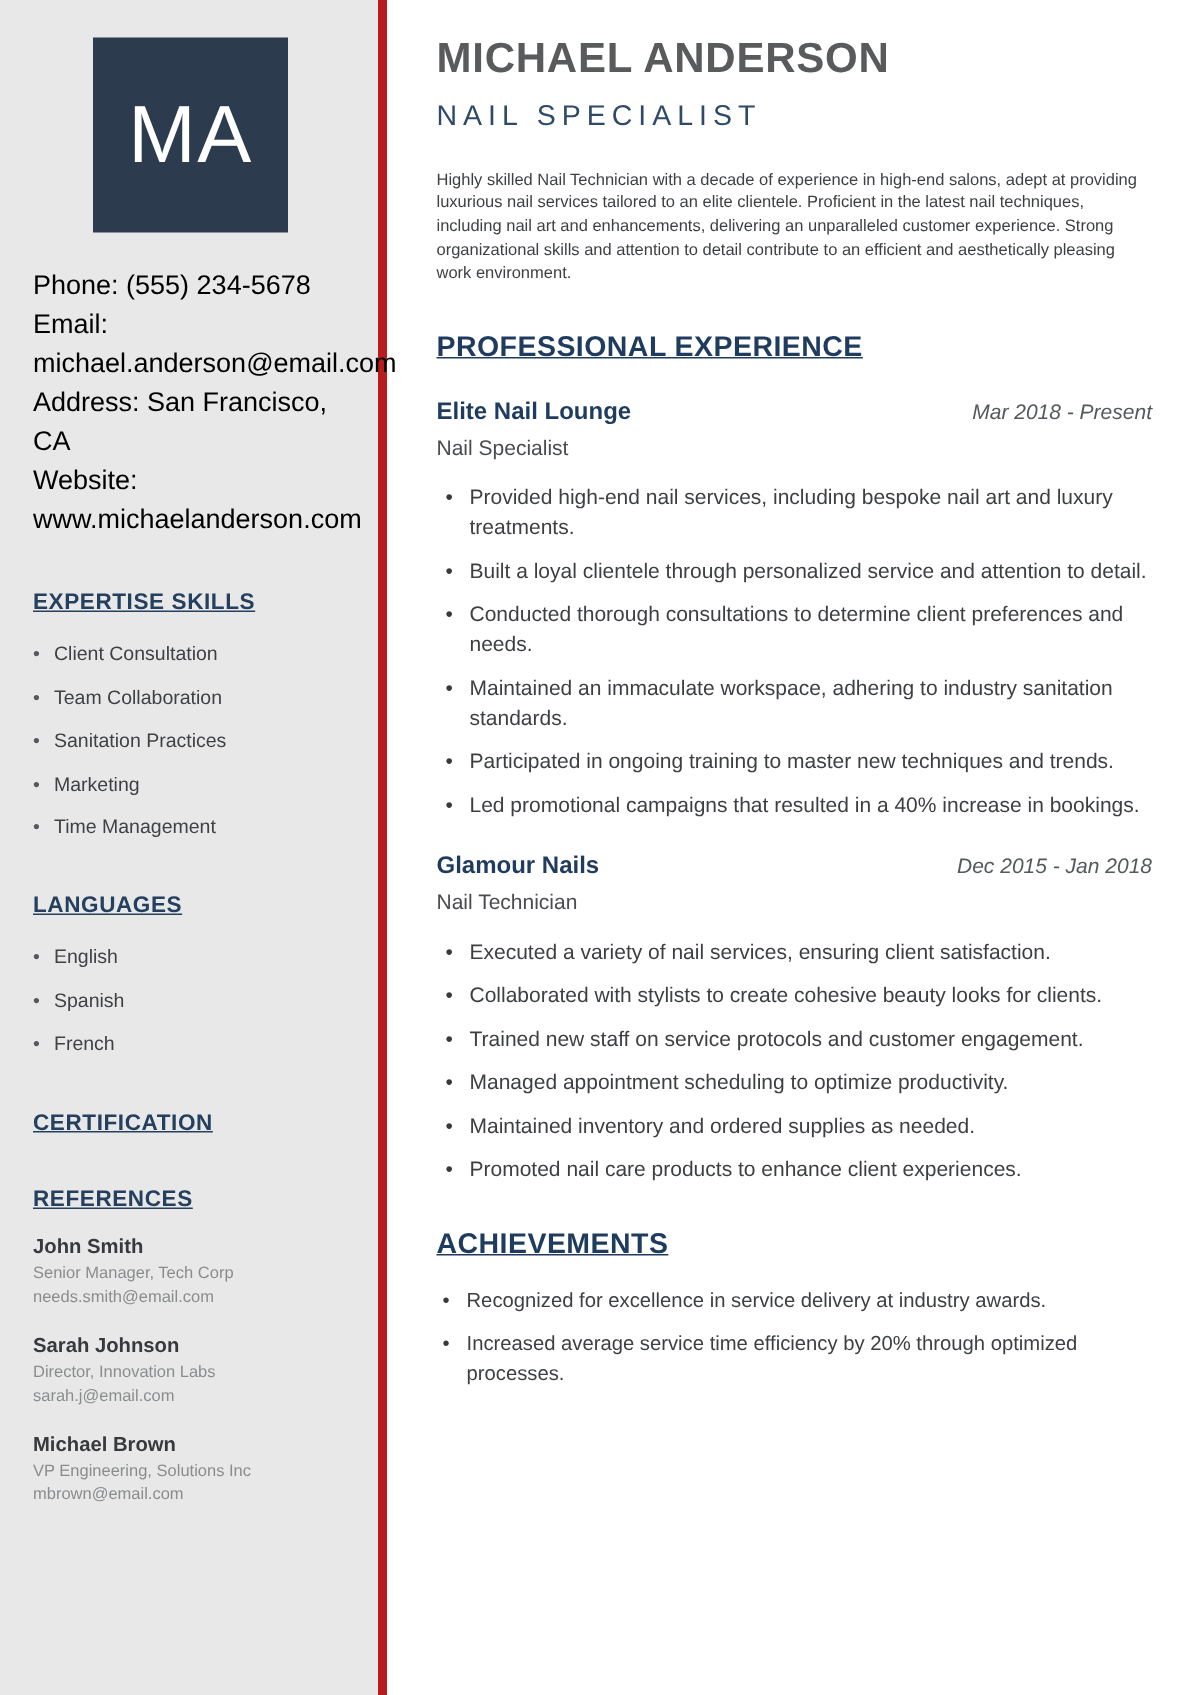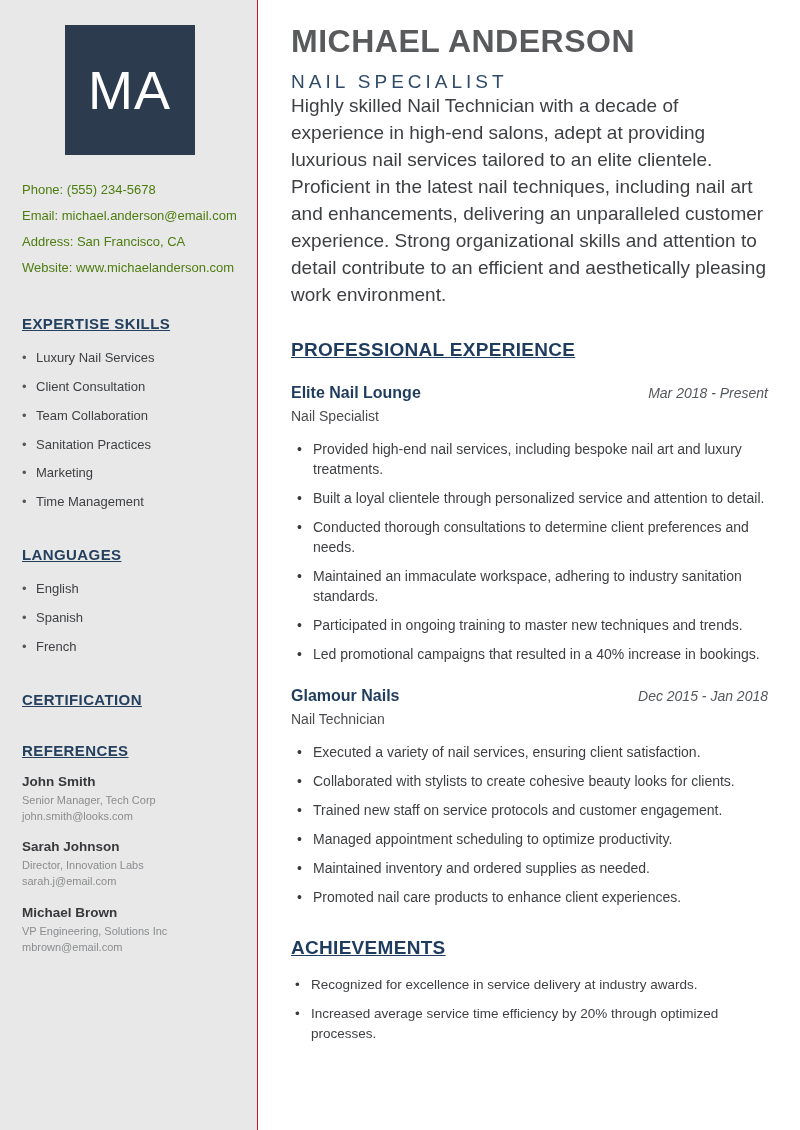--- a/index.html
+++ b/index.html
@@ -10,33 +10,33 @@
     color: #3d3f42;
     overflow: hidden;
   }
   .page { display: flex; width: 800px; height: 1130px; }
 
   
   .sidebar {
     width: 258px;
     min-width: 258px;
     background: #e8e8e8;
-    border-right: 1px solid #b91c1c;
+    border-right: 6px solid #b91c1c;
     padding: 25px 20px 34px 22px;
   }
   .monogram {
     width: 130px; height: 130px;
     margin: 0 auto;
     background: #2c3b4e;
     color: #ffffff;
     display: flex; align-items: center; justify-content: center;
     font-size: 54px; font-weight: 400; letter-spacing: 1px;
   }
   .contact { margin-top: 22px; }
-  .contact-line { font-size: 13px; color: #4d7c0f; line-height: 26px; }
+  .contact-line { font-size: 18px; color: #000000; line-height: 26px; }
 
   .side-section { margin-top: 34px; }
   .side-heading {
     font-size: 15px; font-weight: bold;
     color: #24405e;
     text-decoration: underline;
     letter-spacing: 0.4px;
   }
   .side-list { list-style: none; margin-top: 17px; }
   .side-list li {
@@ -52,34 +52,35 @@
     color: #55585c;
   }
 
   .ref { margin-top: 15px; }
   .ref-name { font-size: 13.5px; font-weight: bold; color: #37393c; margin-bottom: 4px; }
   .ref-line { font-size: 11px; color: #8a8c8e; line-height: 1.45; }
 
   
   .main { flex: 1; padding: 24px 32px 0 33px; }
   .name {
-    font-size: 32px; font-weight: bold;
+    font-size: 28px; font-weight: bold;
     color: #595a5c;
     letter-spacing: 0.5px;
     line-height: 1.1;
   }
   .title {
     margin-top: 12px;
     font-size: 19px;
     color: #2e4a68;
     letter-spacing: 4px;
     font-weight: 400;
   }
   .summary {
-    font-size: 19px;
+    margin-top: 24px;
+    font-size: 11px;
     line-height: 1.42;
     color: #3d3f42;
   }
   .section-heading {
     margin-top: 30px;
     font-size: 19px; font-weight: bold;
     color: #1f3c5f;
     text-decoration: underline;
     letter-spacing: 0.3px;
   }
@@ -120,21 +121,20 @@
     <div class="contact">
       <div class="contact-line">Phone: (555) 234-5678</div>
       <div class="contact-line">Email: michael.anderson@email.com</div>
       <div class="contact-line">Address: San Francisco, CA</div>
       <div class="contact-line">Website: www.michaelanderson.com</div>
     </div>
 
     <section class="side-section">
       <h2 class="side-heading">EXPERTISE SKILLS</h2>
       <ul class="side-list">
-        <li>Luxury Nail Services</li>
         <li>Client Consultation</li>
         <li>Team Collaboration</li>
         <li>Sanitation Practices</li>
         <li>Marketing</li>
         <li>Time Management</li>
       </ul>
     </section>
 
     <section class="side-section">
       <h2 class="side-heading">LANGUAGES</h2>
@@ -148,21 +148,21 @@
     <section class="side-section">
       <h2 class="side-heading">CERTIFICATION</h2>
     </section>
 
     <section class="side-section">
       <h2 class="side-heading">REFERENCES</h2>
 
       <div class="ref">
         <div class="ref-name">John Smith</div>
         <div class="ref-line">Senior Manager, Tech Corp</div>
-        <div class="ref-line">john.smith@looks.com</div>
+        <div class="ref-line">needs.smith@email.com</div>
       </div>
 
       <div class="ref">
         <div class="ref-name">Sarah Johnson</div>
         <div class="ref-line">Director, Innovation Labs</div>
         <div class="ref-line">sarah.j@email.com</div>
       </div>
 
       <div class="ref">
         <div class="ref-name">Michael Brown</div>

